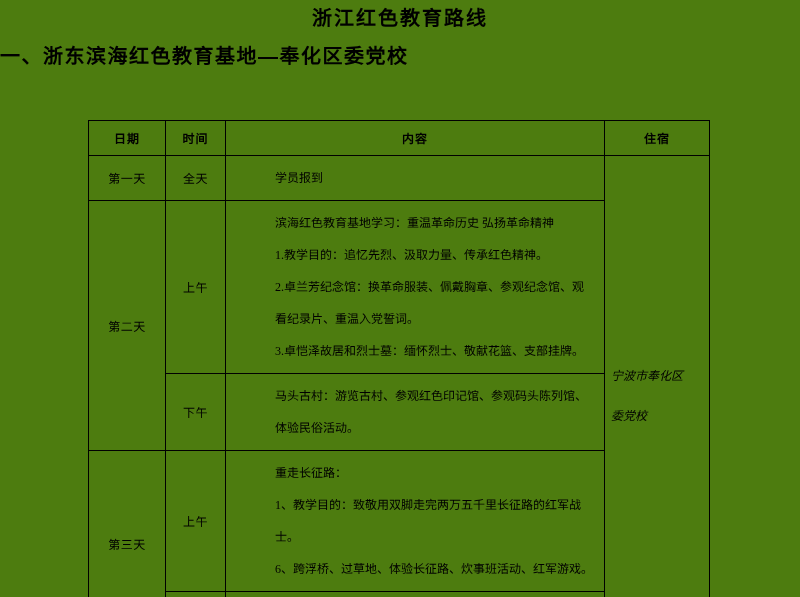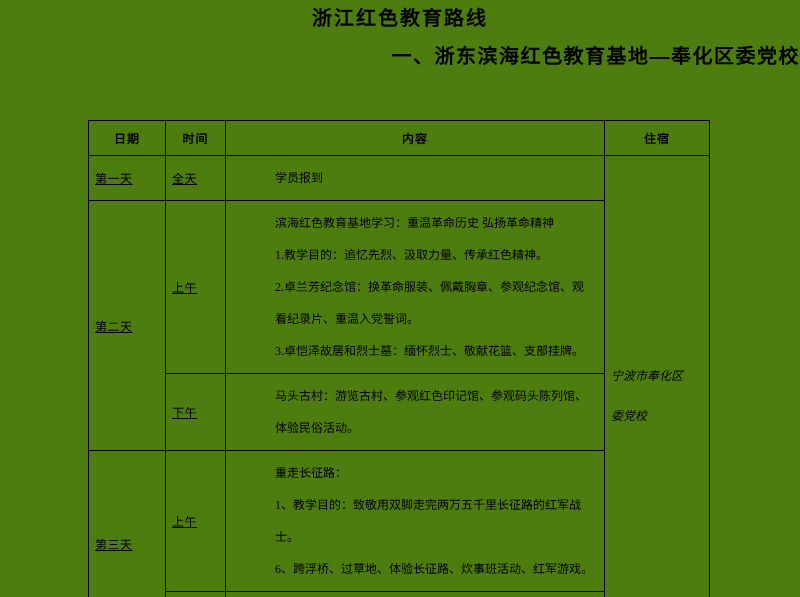--- a/index.html
+++ b/index.html
@@ -26,21 +26,21 @@
     font-weight: bold;
     font-size: 20px;
     letter-spacing: 2px;
     line-height: 24px;
   }
   .doc-subtitle {
     position: absolute;
     top: 44px;
     left: 0;
     width: 100%;
-    text-align: right;
+    text-align: left;
     font-family: "Liberation Sans", "DejaVu Sans", sans-serif;
     font-weight: bold;
     font-size: 20px;
     letter-spacing: 1.5px;
     line-height: 24px;
   }
   .section-heading {
     position: absolute;
     top: 85px;
     left: 57px;
@@ -66,22 +66,22 @@
     font-size: 12px;
     font-weight: normal;
     overflow: hidden;
   }
   table.schedule th {
     font-weight: bold;
     text-align: center;
     letter-spacing: 1px;
   }
   td.c-date, td.c-time {
+    text-align: center;
     letter-spacing: 0.5px;
-    text-decoration: underline;
   }
   td.c-content {
     text-align: left;
     padding-left: 7px;
     padding-right: 2px;
   }
   td.c-content .line {
     line-height: 32px;
     white-space: nowrap;
     margin-left: 43px;

